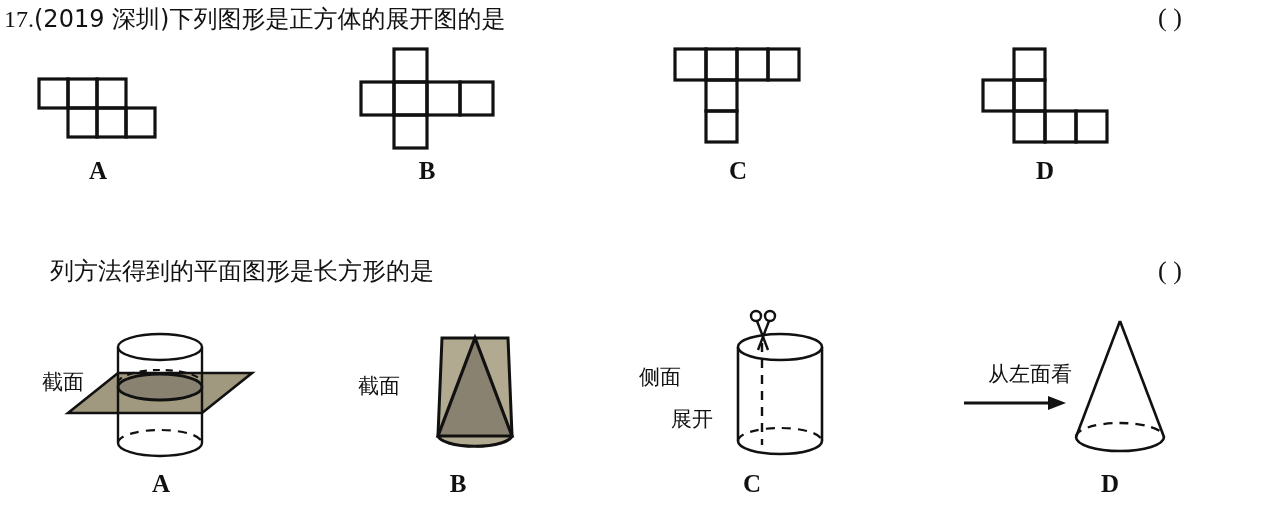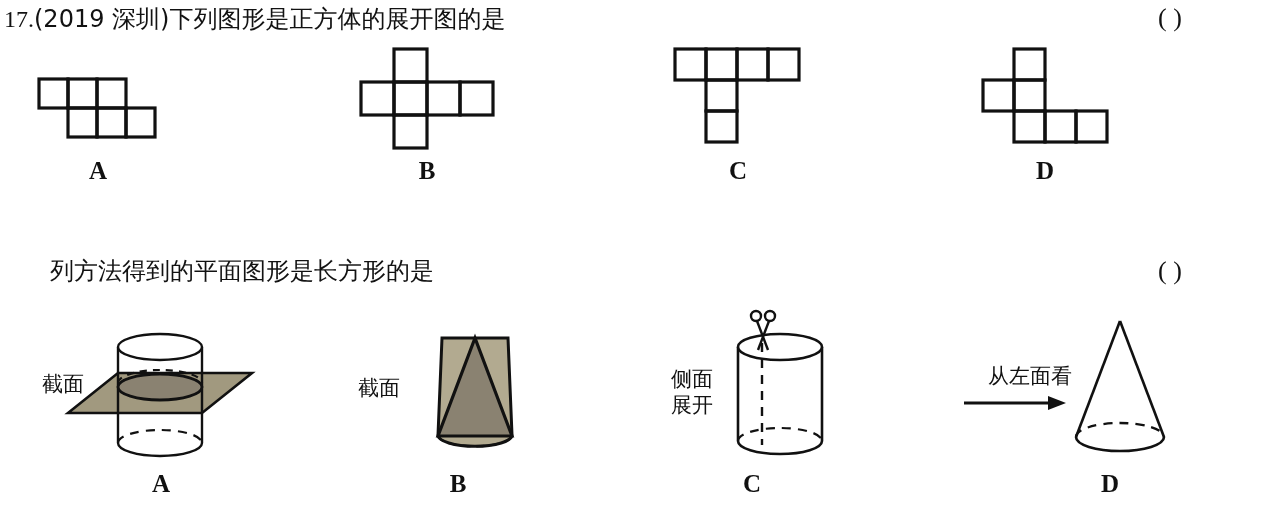--- a/index.html
+++ b/index.html
@@ -60,21 +60,21 @@
     position: absolute;
   }
   .net svg { display: block; }
   
   .solid {
     position: absolute;
   }
   .solid svg { display: block; }
   .cjk-label {
     position: absolute;
-    font-family: Liberation Sans, sans-serif;
+    font-family: Liberation Mono, monospace;
     font-size: 21px;
     line-height: 25px;
     color: #111111;
     white-space: nowrap;
   }
   .cjk-label.two-line { line-height: 25px; }
 </style>
 </head>
 <body>
 
@@ -192,22 +192,22 @@
       <path d="M62 38 L62 140" fill="none" stroke="#111111" stroke-width="2.4" stroke-dasharray="9 7"></path>
 
       <g stroke="#111111" fill="none" stroke-width="2.4">
         <circle cx="56" cy="11" r="5"></circle>
         <circle cx="70" cy="11" r="5"></circle>
         <path d="M57 16 L68 45"></path>
         <path d="M69 16 L58 45"></path>
       </g>
     </svg>
   </div>
-  <div class="cjk-label two-line" style="left:671px; top:366px;">侧面</div>
-  <div class="cjk-label two-line" style="left:671px; top:392px;">展开</div>
+  <div class="cjk-label two-line" style="left:639px; top:366px;">侧面</div>
+  <div class="cjk-label two-line" style="left:671px; top:408px;">展开</div>
   <div class="optlabel" style="left:737px; top:470px;">C</div>
 
   <div class="solid" style="left:1060px; top:315px;">
     <svg width="140" height="145" viewBox="0 0 140 145">
 
       <path d="M60 6 L16 122" fill="none" stroke="#111111" stroke-width="2.6"></path>
       <path d="M60 6 L104 122" fill="none" stroke="#111111" stroke-width="2.6"></path>
       <path d="M16 122 A44 14 0 0 0 104 122" fill="none" stroke="#111111" stroke-width="2.6"></path>
       <path d="M16 122 A44 14 0 0 1 104 122" fill="none" stroke="#111111" stroke-width="2.3" stroke-dasharray="9 7"></path>
     </svg>

